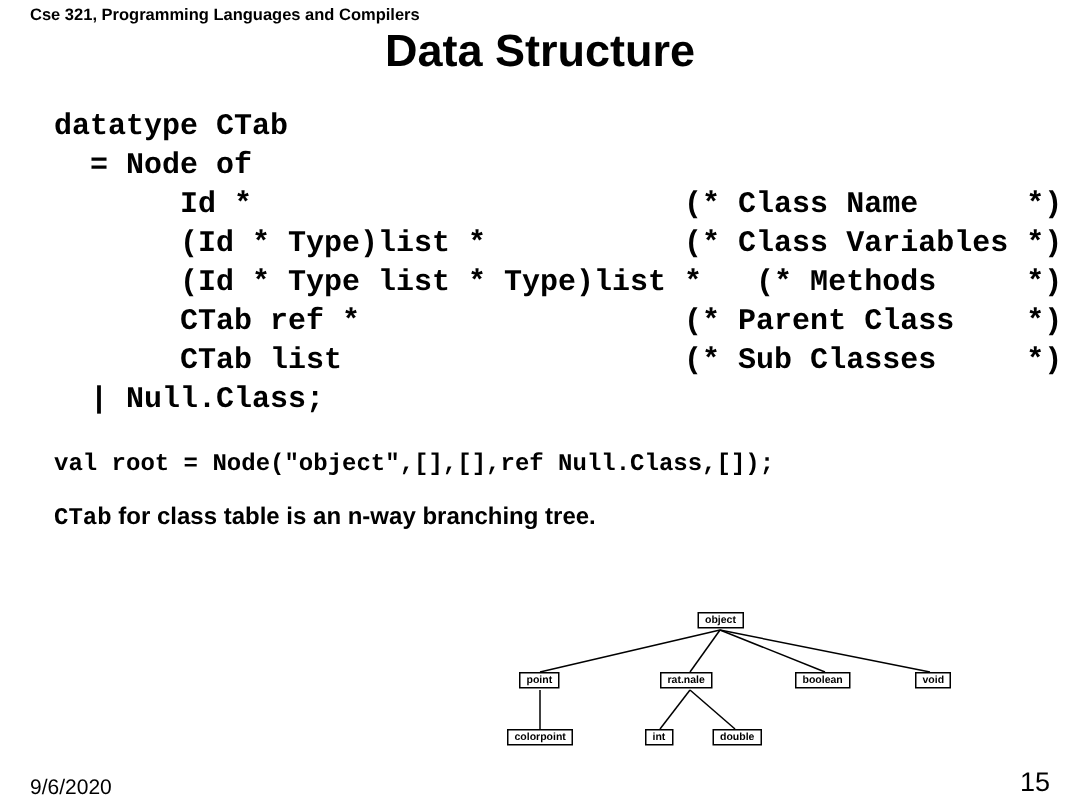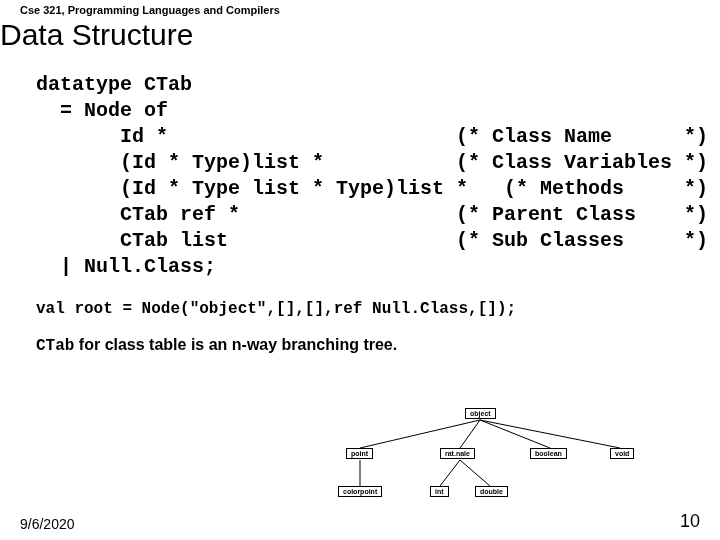--- a/index.html
+++ b/index.html
@@ -14,23 +14,23 @@
     overflow: hidden;
   }
   .course-header {
     position: absolute;
     top: 4px;
     left: 20px;
     font-size: 11px;
     font-weight: bold;
   }
   .title {
-    text-align: left;
+    text-align: center;
     font-size: 30px;
-    font-weight: normal;
+    font-weight: bold;
     margin-top: 18px;
   }
   .codeblock {
     font-family: "Courier New", Courier, monospace;
     font-weight: bold;
     font-size: 20px;
     white-space: pre;
     margin: 20px 0 0 36px;
     line-height: 1.3;
   }
@@ -124,13 +124,13 @@
   <div class="node" style="left:140px; top:40px;">rat.nale</div>
   <div class="node" style="left:230px; top:40px;">boolean</div>
   <div class="node" style="left:310px; top:40px;">void</div>
 
   <div class="node" style="left:38px;  top:78px;">colorpoint</div>
   <div class="node" style="left:130px; top:78px;">int</div>
   <div class="node" style="left:175px; top:78px;">double</div>
 </div>
 
 <div class="footer-date">9/6/2020</div>
-<div class="footer-page">10</div>
+<div class="footer-page">15</div>
 
 </body></html>

